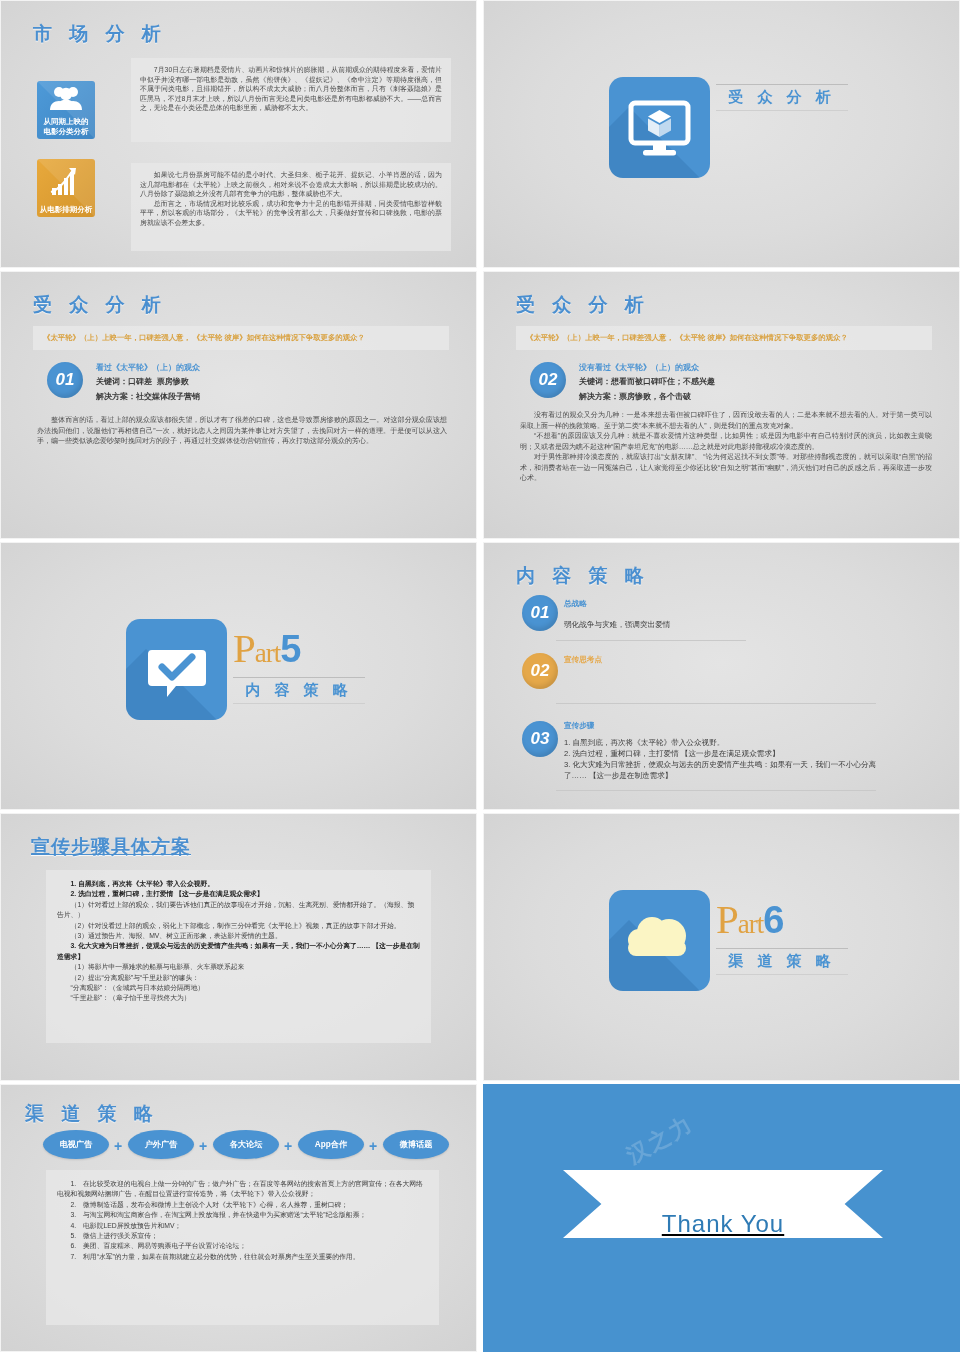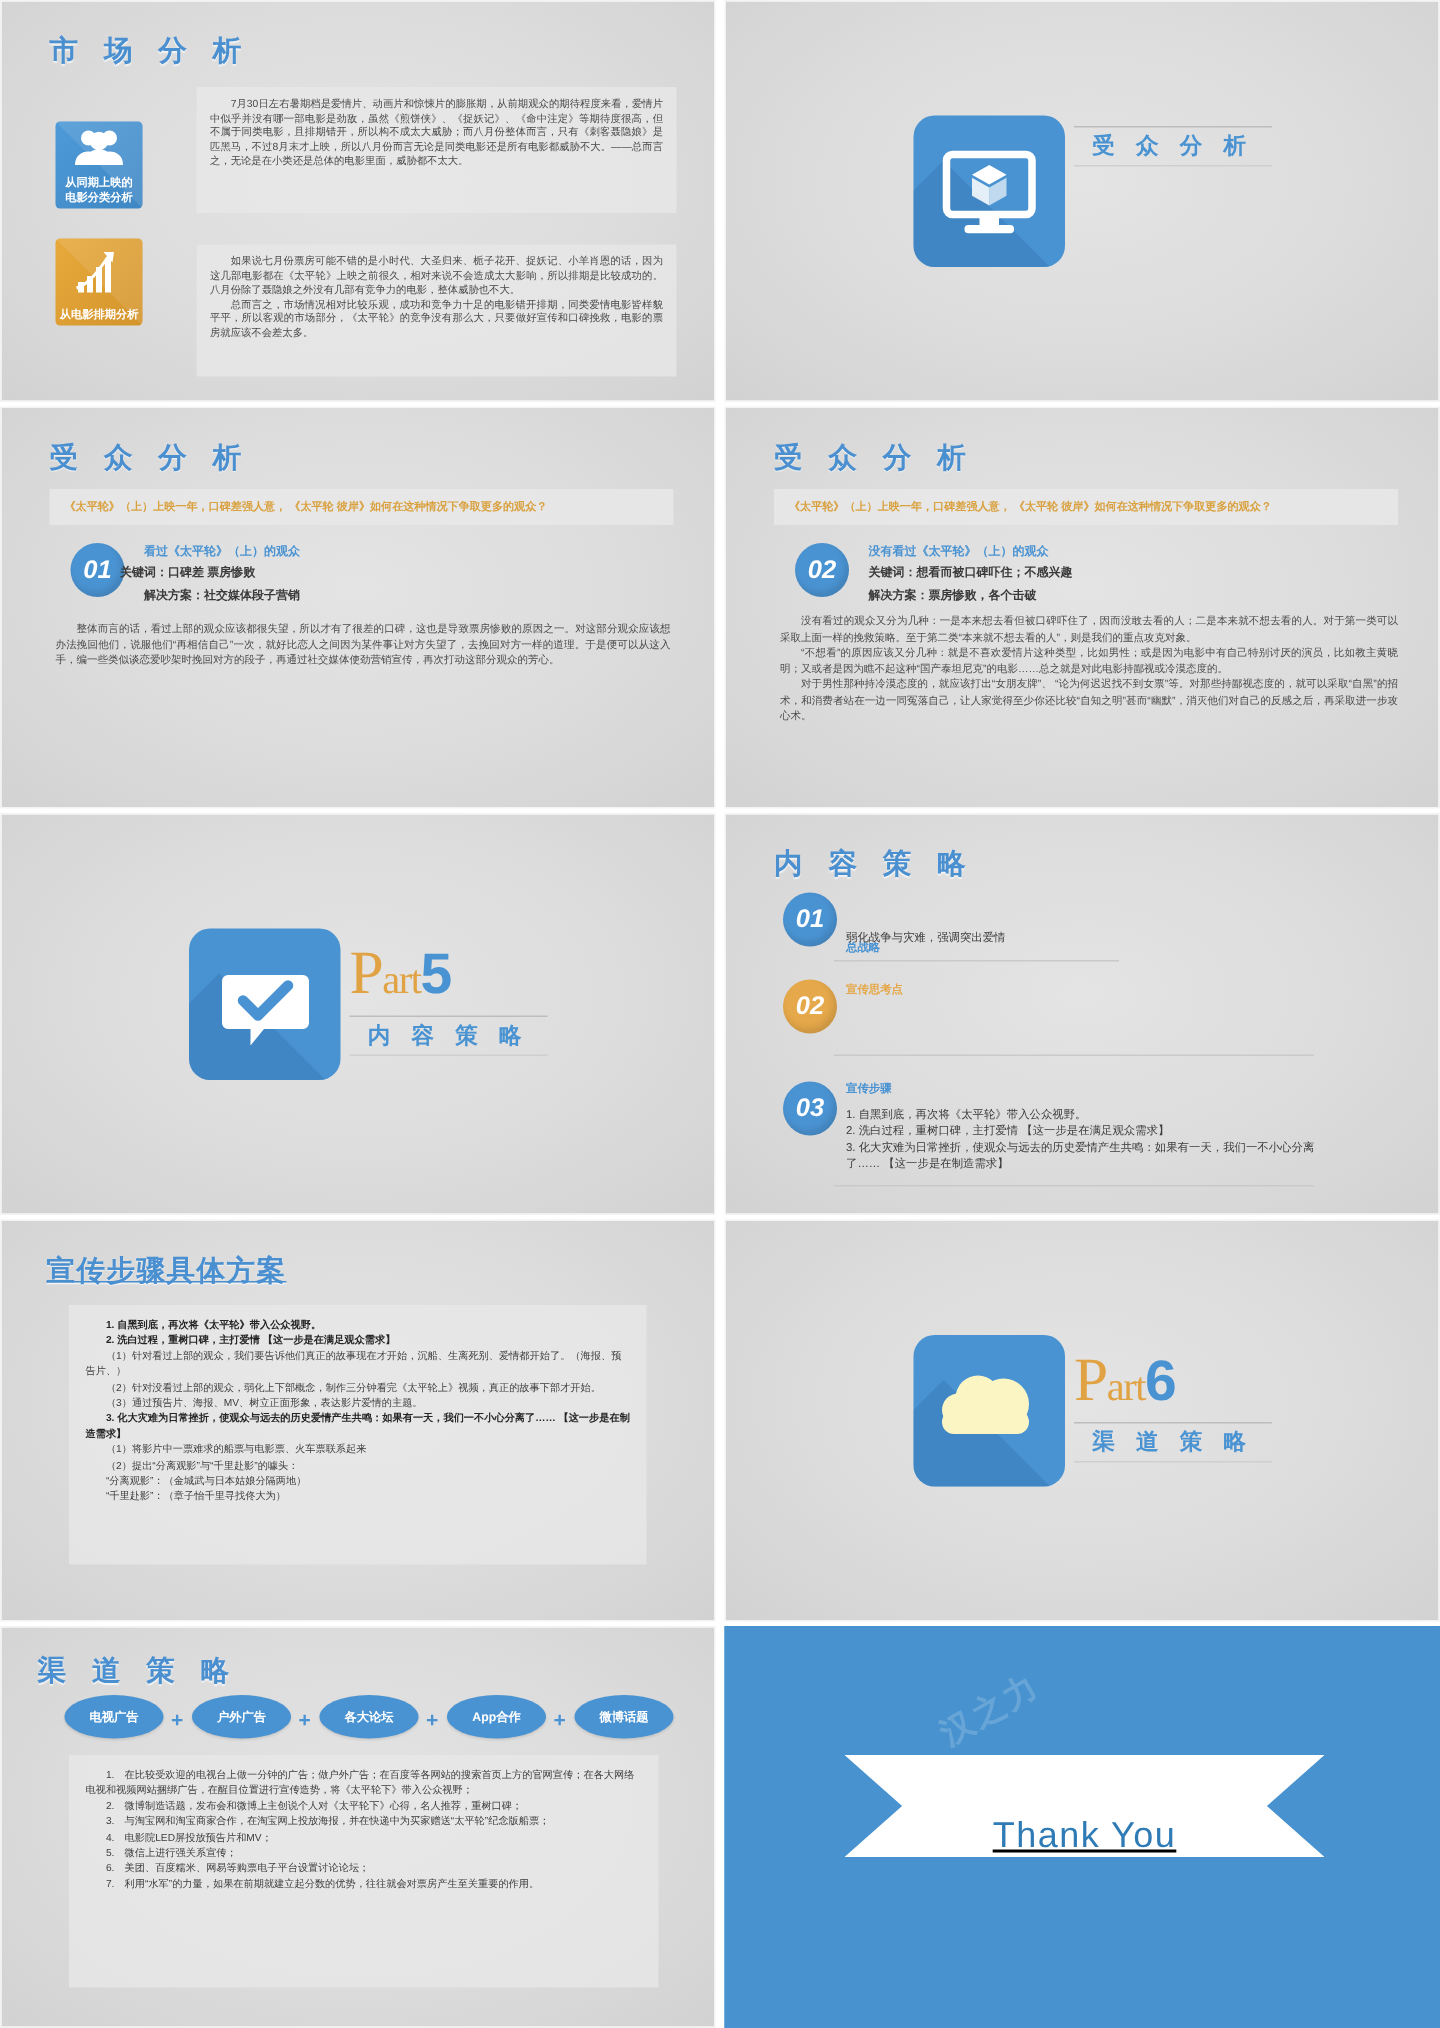--- a/index.html
+++ b/index.html
@@ -246,21 +246,21 @@
     </div>
   </div>
 
   <div class="slide">
     <div class="s-title" style="left:32px;top:20px;">受 众 分 析</div>
     <div class="q-box" style="left:32px;top:54px;width:416px;">《太平轮》（上）上映一年，口碑差强人意， 《太平轮 彼岸》如何在这种情况下争取更多的观众？</div>
 
     <div class="num-circle" style="left:46px;top:90px;">01</div>
 
     <div class="kv-head" style="left:95px;top:90px;">看过《太平轮》（上）的观众</div>
-    <div class="kv-line" style="left:79px;top:104px;">关键词：口碑差 票房惨败</div>
+    <div class="kv-line" style="left:95px;top:104px;font-family:Liberation Mono, monospace;">关键词：口碑差 票房惨败</div>
     <div class="kv-line" style="left:95px;top:119px;">解决方案：社交媒体段子营销</div>
 
     <div class="body-txt" style="left:36px;top:143px;width:410px;">
       <p>整体而言的话，看过上部的观众应该都很失望，所以才有了很差的口碑，这也是导致票房惨败的原因之一。对这部分观众应该想办法挽回他们，说服他们“再相信自己”一次，就好比恋人之间因为某件事让对方失望了，去挽回对方一样的道理。于是便可以从这入手，编一些类似谈恋爱吵架时挽回对方的段子，再通过社交媒体使劲营销宣传，再次打动这部分观众的芳心。</p>
     </div>
   </div>
 
   <div class="slide">
     <div class="s-title" style="left:32px;top:20px;">受 众 分 析</div>
     <div class="q-box" style="left:32px;top:54px;width:416px;">《太平轮》（上）上映一年，口碑差强人意， 《太平轮 彼岸》如何在这种情况下争取更多的观众？</div>
@@ -293,21 +293,21 @@
       <div class="rule"></div>
       <div class="cn">内 容 策 略</div>
       <div class="rule2"></div>
     </div>
   </div>
 
   <div class="slide">
     <div class="s-title" style="left:32px;top:20px;">内 容 策 略</div>
 
     <div class="num-circle" style="left:38px;top:52px;">01</div>
-    <div class="cs-head" style="left:80px;top:56px;margin-top:28px;">总战略</div>
+    <div class="cs-head" style="left:80px;top:56px;">总战略</div>
     <div class="cs-body" style="left:80px;top:76px;width:330px;">弱化战争与灾难，强调突出爱情</div>
     <div class="cs-rule" style="left:72px;top:97px;width:190px;"></div>
 
     <div class="num-circle orange" style="left:38px;top:110px;">02</div>
     <div class="cs-head orange" style="left:80px;top:112px;">宣传思考点</div>
     <div class="cs-rule" style="left:72px;top:160px;width:320px;"></div>
 
     <div class="num-circle" style="left:38px;top:178px;">03</div>
     <div class="cs-head" style="left:80px;top:178px;">宣传步骤</div>
     <div class="cs-body" style="left:80px;top:194px;width:330px;white-space:pre-line;">1. 自黑到底，再次将《太平轮》带入公众视野。

